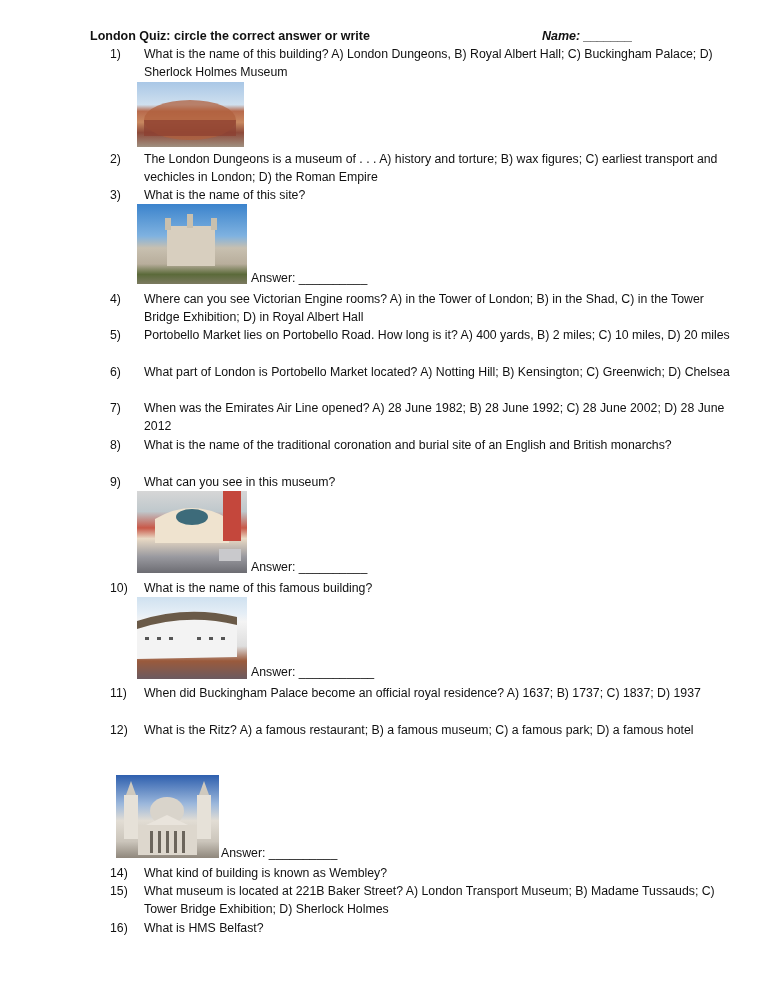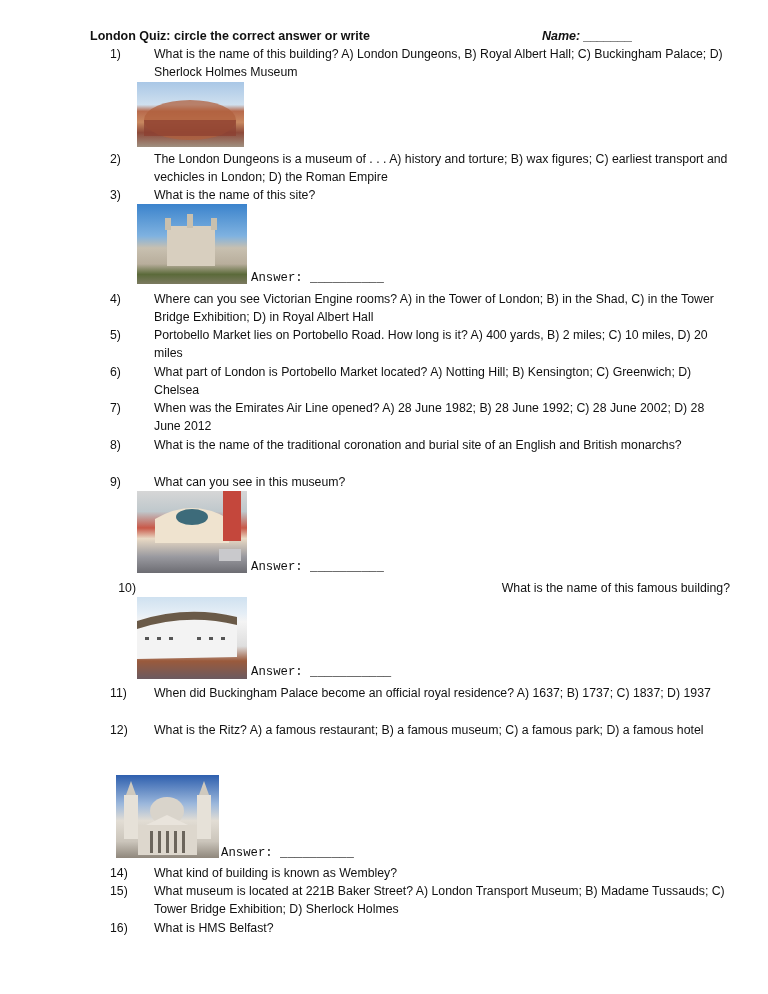--- a/index.html
+++ b/index.html
@@ -3,22 +3,22 @@
 <meta charset="utf-8">
 <style>
   html, body { margin:0; padding:0; background:#ffffff; }
   body { width:768px; height:994px; position:relative; overflow:hidden;
          font-family:"Liberation Sans", sans-serif; color:#111; font-size:12.3px; }
   .page { position:absolute; left:0; top:0; width:616px; height:994px; }
   .title-row { position:absolute; top:29px; left:90px; width:560px; font-weight:bold; font-size:12.5px; }
   .title-row .name { position:absolute; left:452px; top:0; white-space:nowrap;font-style:italic; }
   .q { position:absolute; left:110px; width:620px; line-height:18.3px; }
   .q .num { position:absolute; left:0; top:0; width:26px; }
-  .q .txt { margin-left:44px; display:block; }
-  .ans { position:absolute; white-space:nowrap;font-family:Liberation Mono, monospace; }
+  .q .txt { margin-left:34px; display:block; }
+  .ans { position:absolute; white-space:nowrap; }
   .pic { position:absolute; overflow:hidden; }
   
   .pic-hall { background:linear-gradient(#a9c7e6 0%, #cfe0ef 35%, #b86a4c 45%, #c88860 62%, #8e4a3a 78%, #a09080 100%); }
   .pic-tower { background:linear-gradient(#3b83cc 0%, #7fb2e0 40%, #c8c0b0 55%, #b8ae9c 75%, #5b6a3a 88%, #7b7a60 100%); }
   .pic-museum { background:linear-gradient(#d6d6d6 0%, #bfc8cc 25%, #c85848 45%, #e9d9c4 58%, #9a9aa0 80%, #6c6c72 100%); }
   .pic-globe { background:linear-gradient(#cfe1f0 0%, #e5eef6 20%, #f4f4f4 30%, #dedede 60%, #9a5a3c 78%, #6b5a60 100%); }
   .pic-pauls { background:linear-gradient(#2e5fae 0%, #9cb8dc 35%, #e2ddd4 55%, #cbc5bb 80%, #8f877c 100%); }
   .pic svg { position:absolute; left:0; top:0; }
 </style>
 </head>
@@ -93,21 +93,21 @@
   <div class="pic pic-museum" style="left:137px; top:491px; width:110px; height:82px;">
     <svg width="110" height="82">
         <path d="M18 28 Q55 6 92 28 L92 52 L18 52 Z" fill="#efe3cf"></path>
         <ellipse cx="55" cy="26" rx="16" ry="8" fill="#3d6b7a"></ellipse>
         <rect x="86" y="0" width="18" height="50" fill="#c4473c"></rect>
         <rect x="82" y="58" width="22" height="12" fill="#c9c9cc"></rect>
       </svg>
   </div>
   <div class="ans" style="left:251px; top:560px;">Answer: __________</div>
 
-  <div class="q" style="top:579px;text-align:right;">
+  <div class="q" style="top:579px;">
     <span class="num">10)</span>
     <span class="txt">What is the name of this famous building?</span>
   </div>
   <div class="pic pic-globe" style="left:137px; top:597px; width:110px; height:82px;">
     <svg width="110" height="82">
         <path d="M0 24 Q50 8 100 20 L100 60 L0 62 Z" fill="#f3f3f3"></path>
         <path d="M0 24 Q50 8 100 20 L100 28 Q50 16 0 32 Z" fill="#6a5a48"></path>
         <g fill="#555">
           <rect x="8" y="40" width="4" height="3"></rect>
           <rect x="20" y="40" width="4" height="3"></rect>

